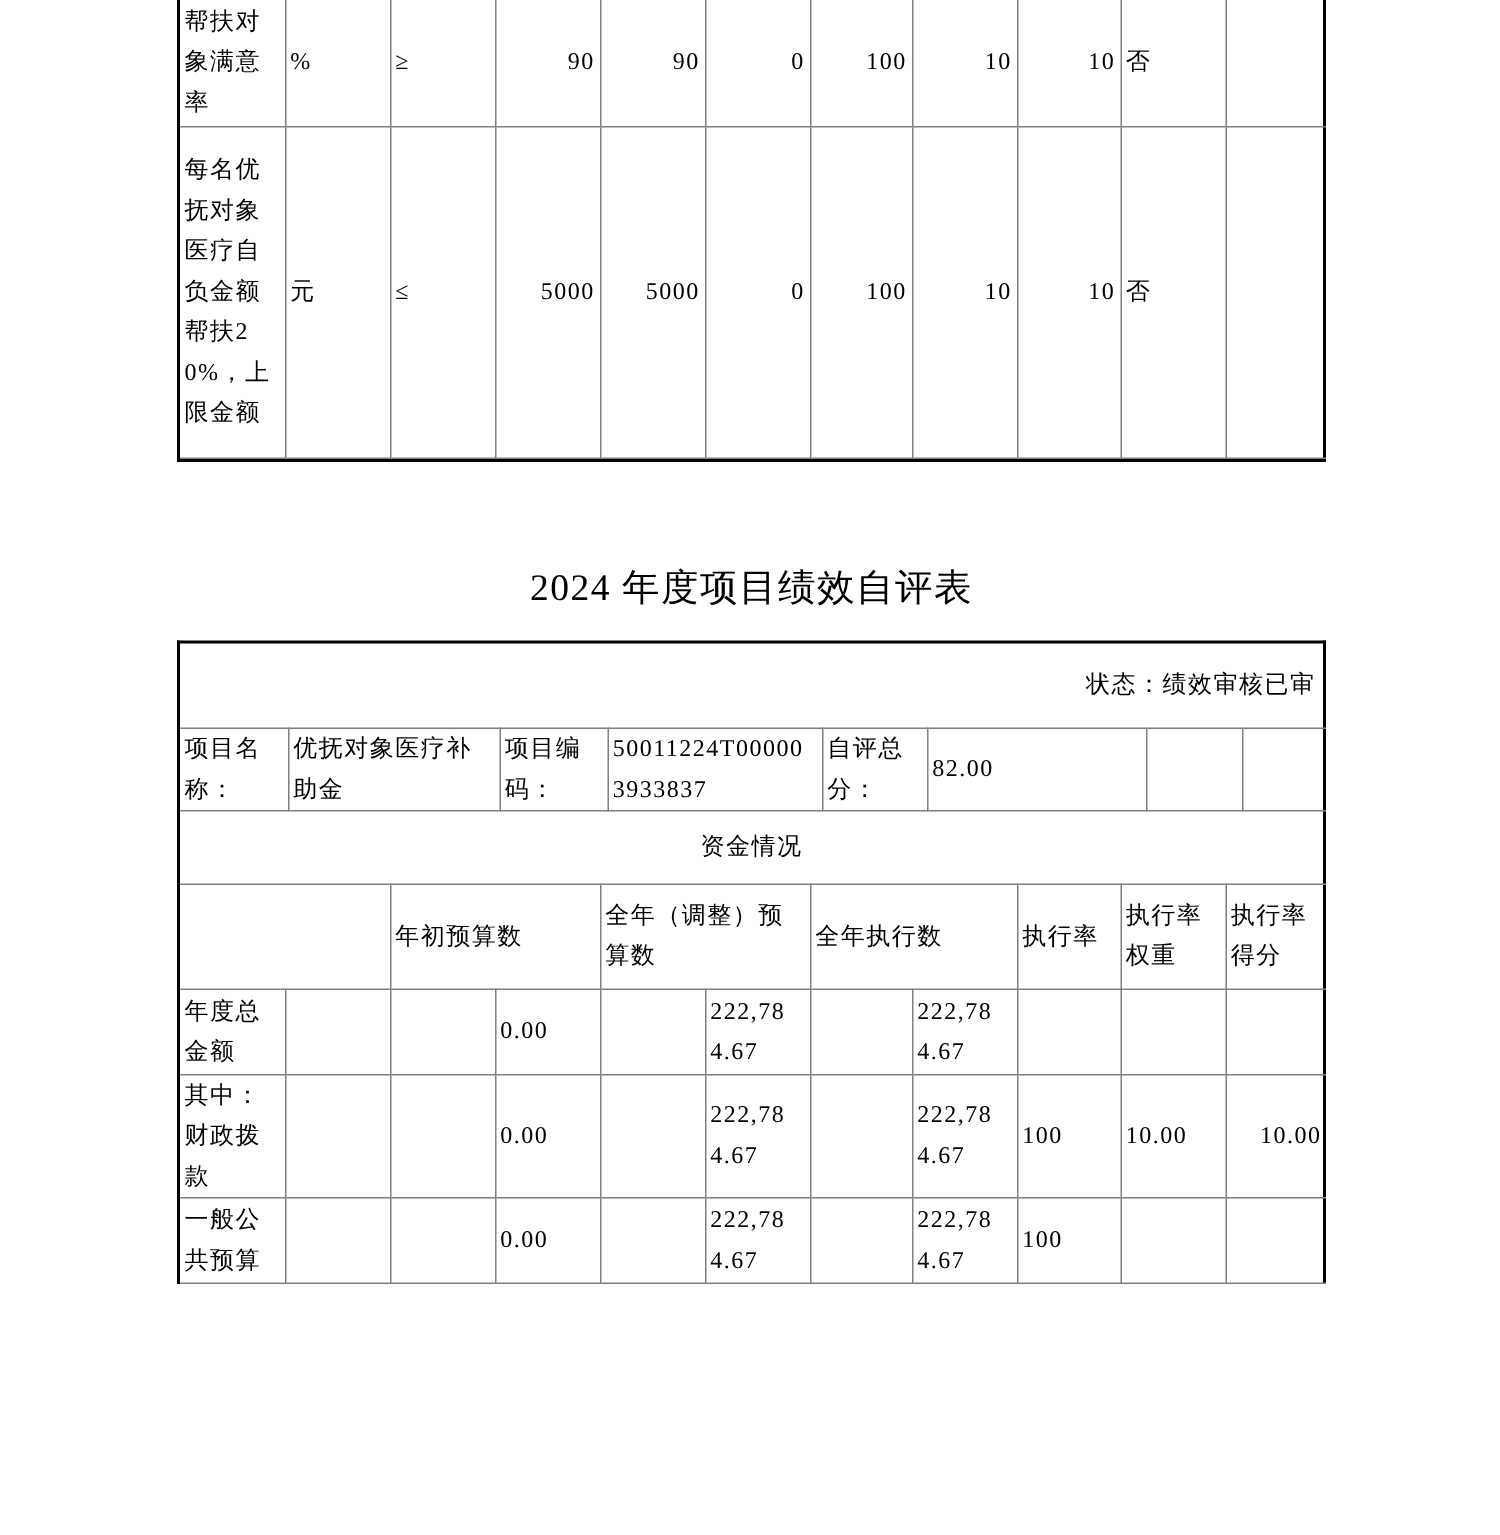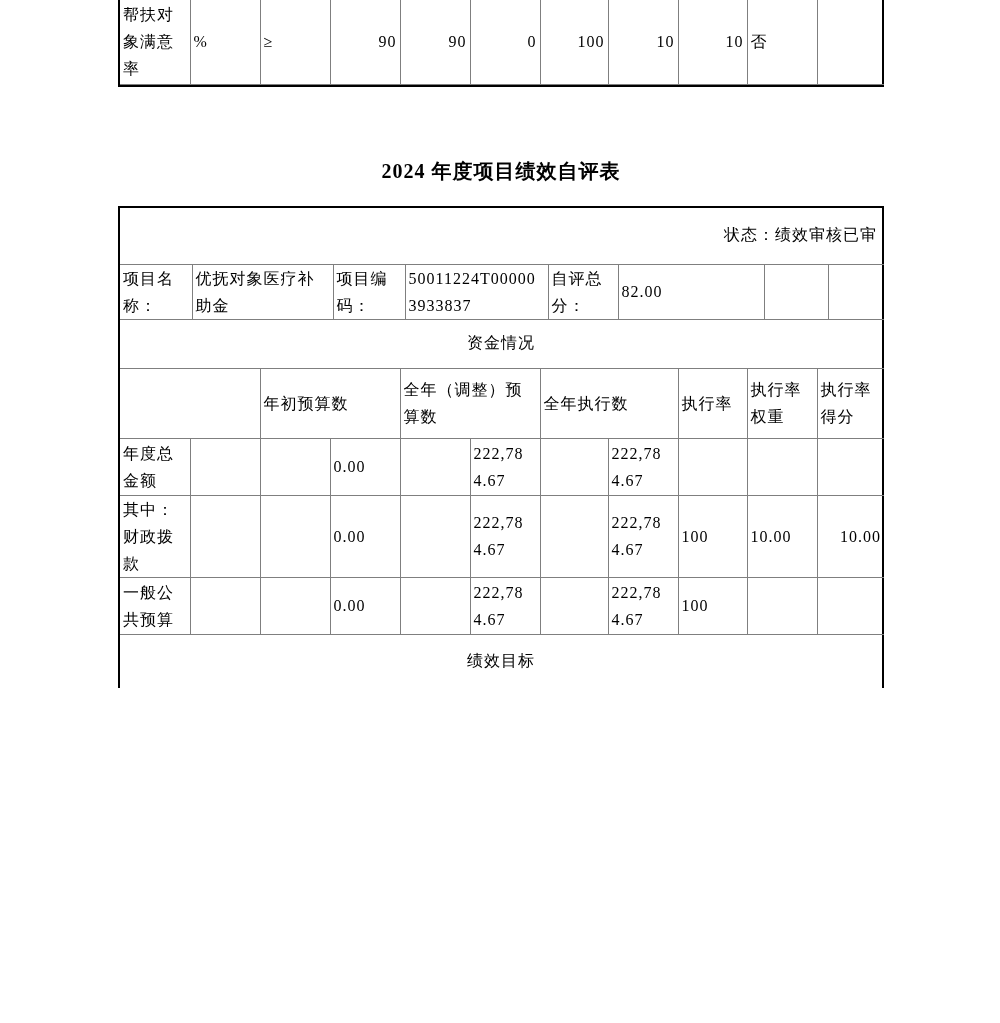--- a/index.html
+++ b/index.html
@@ -23,21 +23,21 @@
   tr>td:first-child{border-left:none;}
   tr>td:last-child{border-right:none;}
   .no-top td{border-top:none;}
 
   .tl{text-align:left;}
   .tr{text-align:right;}
   .tc{text-align:left;}
 
   .page-title{
     margin:66px 0 0 118px;width:766px;
-    text-align:center;font-size:20px;font-weight:bold;
+    text-align:center;font-size:25px;font-weight:normal;
     line-height:37px;letter-spacing:1px;margin-bottom:16px;
   }
 
   .status-row{
     height:56px;display:flex;align-items:center;justify-content:flex-end;
     padding-right:5px;box-sizing:border-box;
   }
   .section-row{
     display:flex;align-items:center;justify-content:center;
     box-sizing:border-box;
@@ -65,20 +65,33 @@
         <col style="width:70px">
           <col style="width:67px">
       </colgroup>
       <tbody>
           <tr class="no-top" style="height:84px">
         <td class="tl">帮扶对象满意率</td>
         <td class="tl">%</td>
         <td class="tl">≥</td>
         <td class="tr">90</td>
         <td class="tr">90</td>
+        <td class="tr">0</td>
+        <td class="tr">100</td>
+        <td class="tr">10</td>
+        <td class="tr">10</td>
+        <td class="tl">否</td>
+        <td class="tl"></td>
+      </tr>
+      <tr style="height:221px">
+        <td class="tl">每名优抚对象医疗自负金额帮扶20%，上限金额</td>
+        <td class="tl">元</td>
+        <td class="tl">≤</td>
+        <td class="tr">5000</td>
+        <td class="tr">5000</td>
         <td class="tr">0</td>
         <td class="tr">100</td>
         <td class="tr">10</td>
         <td class="tr">10</td>
         <td class="tl">否</td>
         <td class="tl"></td>
       </tr>
     </tbody>
       </table>
   </div>
@@ -175,17 +188,16 @@
         <td class="tl">222,784.67</td>
         <td class="tl"></td>
         <td class="tl">222,784.67</td>
         <td class="tl">100</td>
         <td class="tl"></td>
         <td class="tr"></td>
       </tr>
     </tbody>
       </table>
 
-    <div class="section-row sec-goals">绩效目标</div>
 
 
   </div>
 </div>
 
 </body></html>

